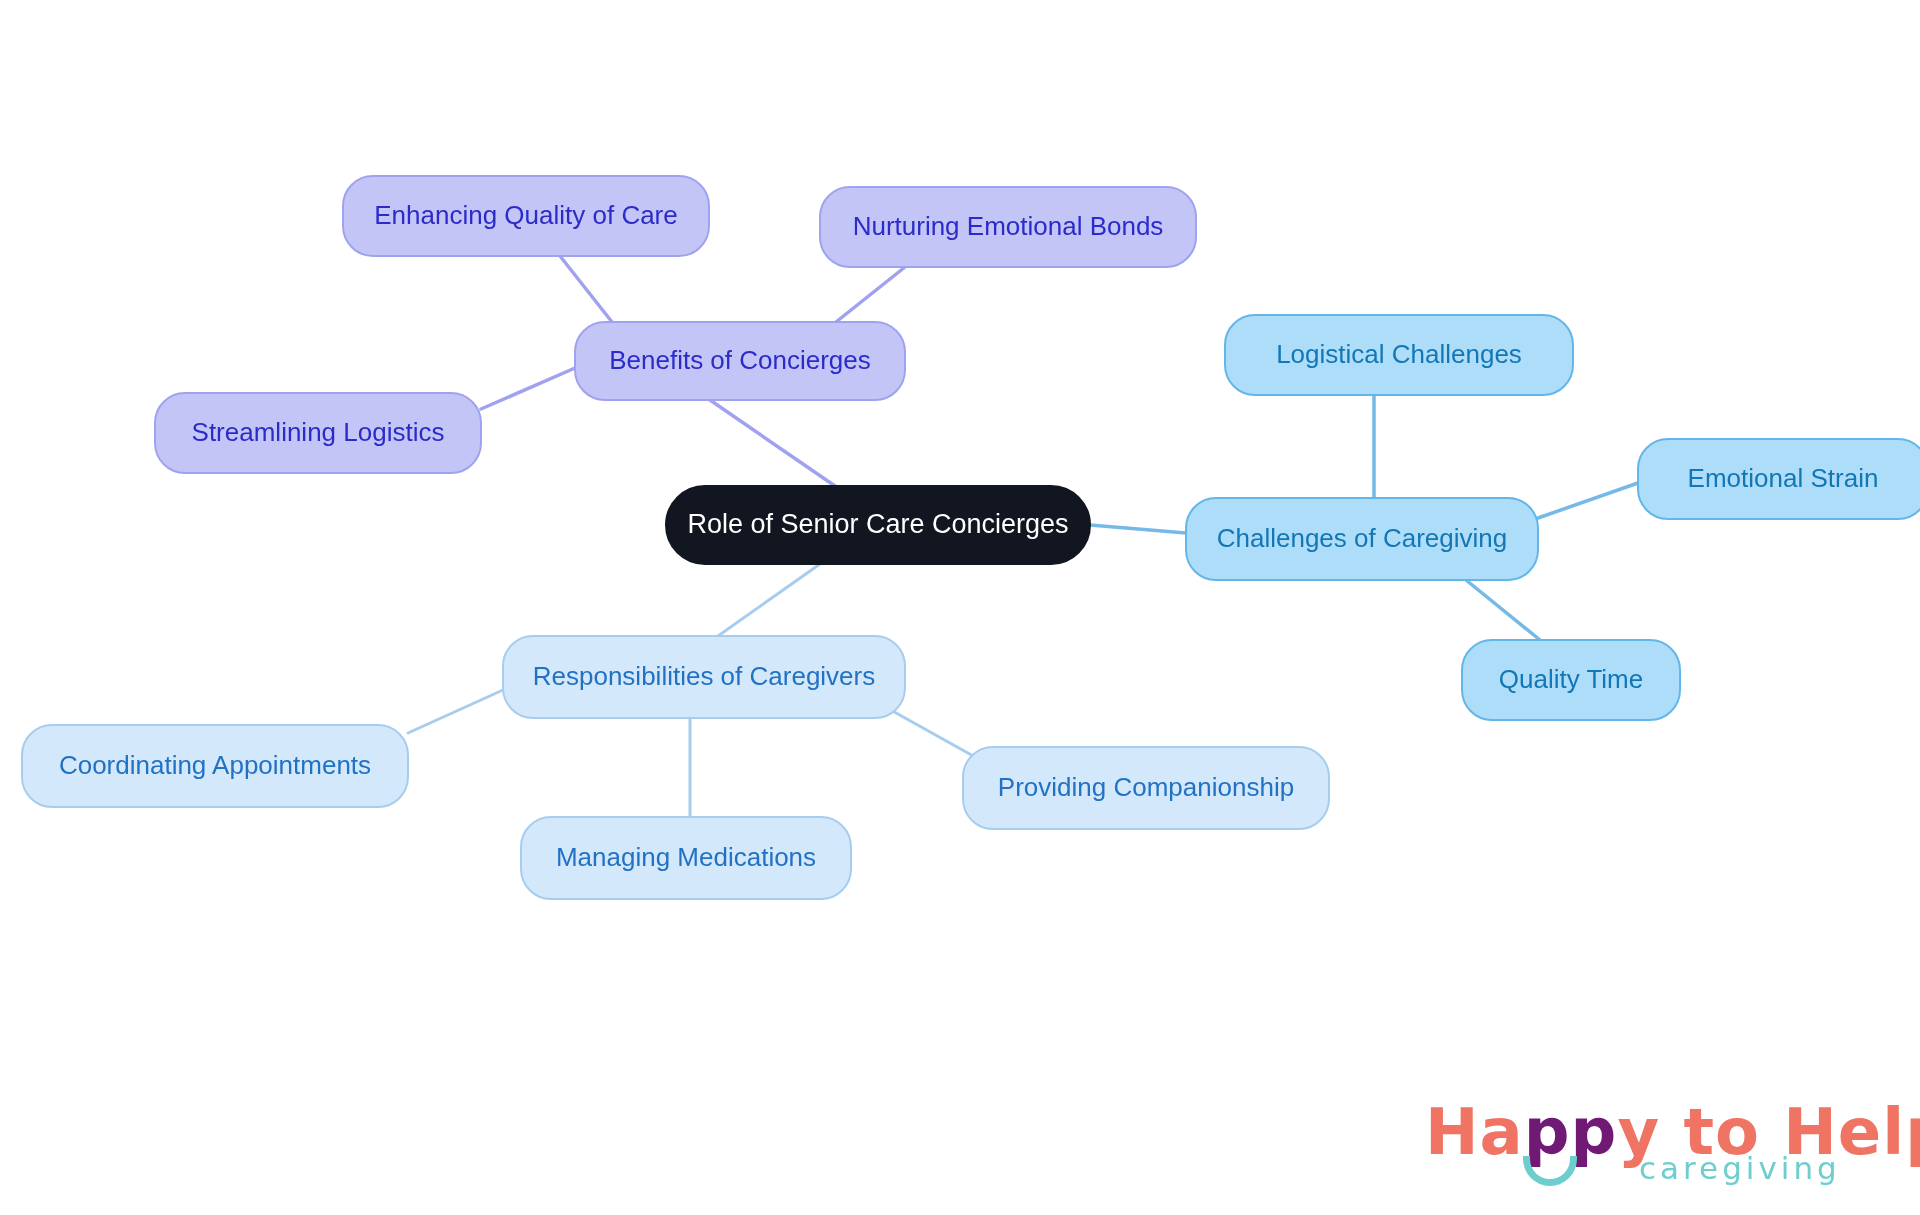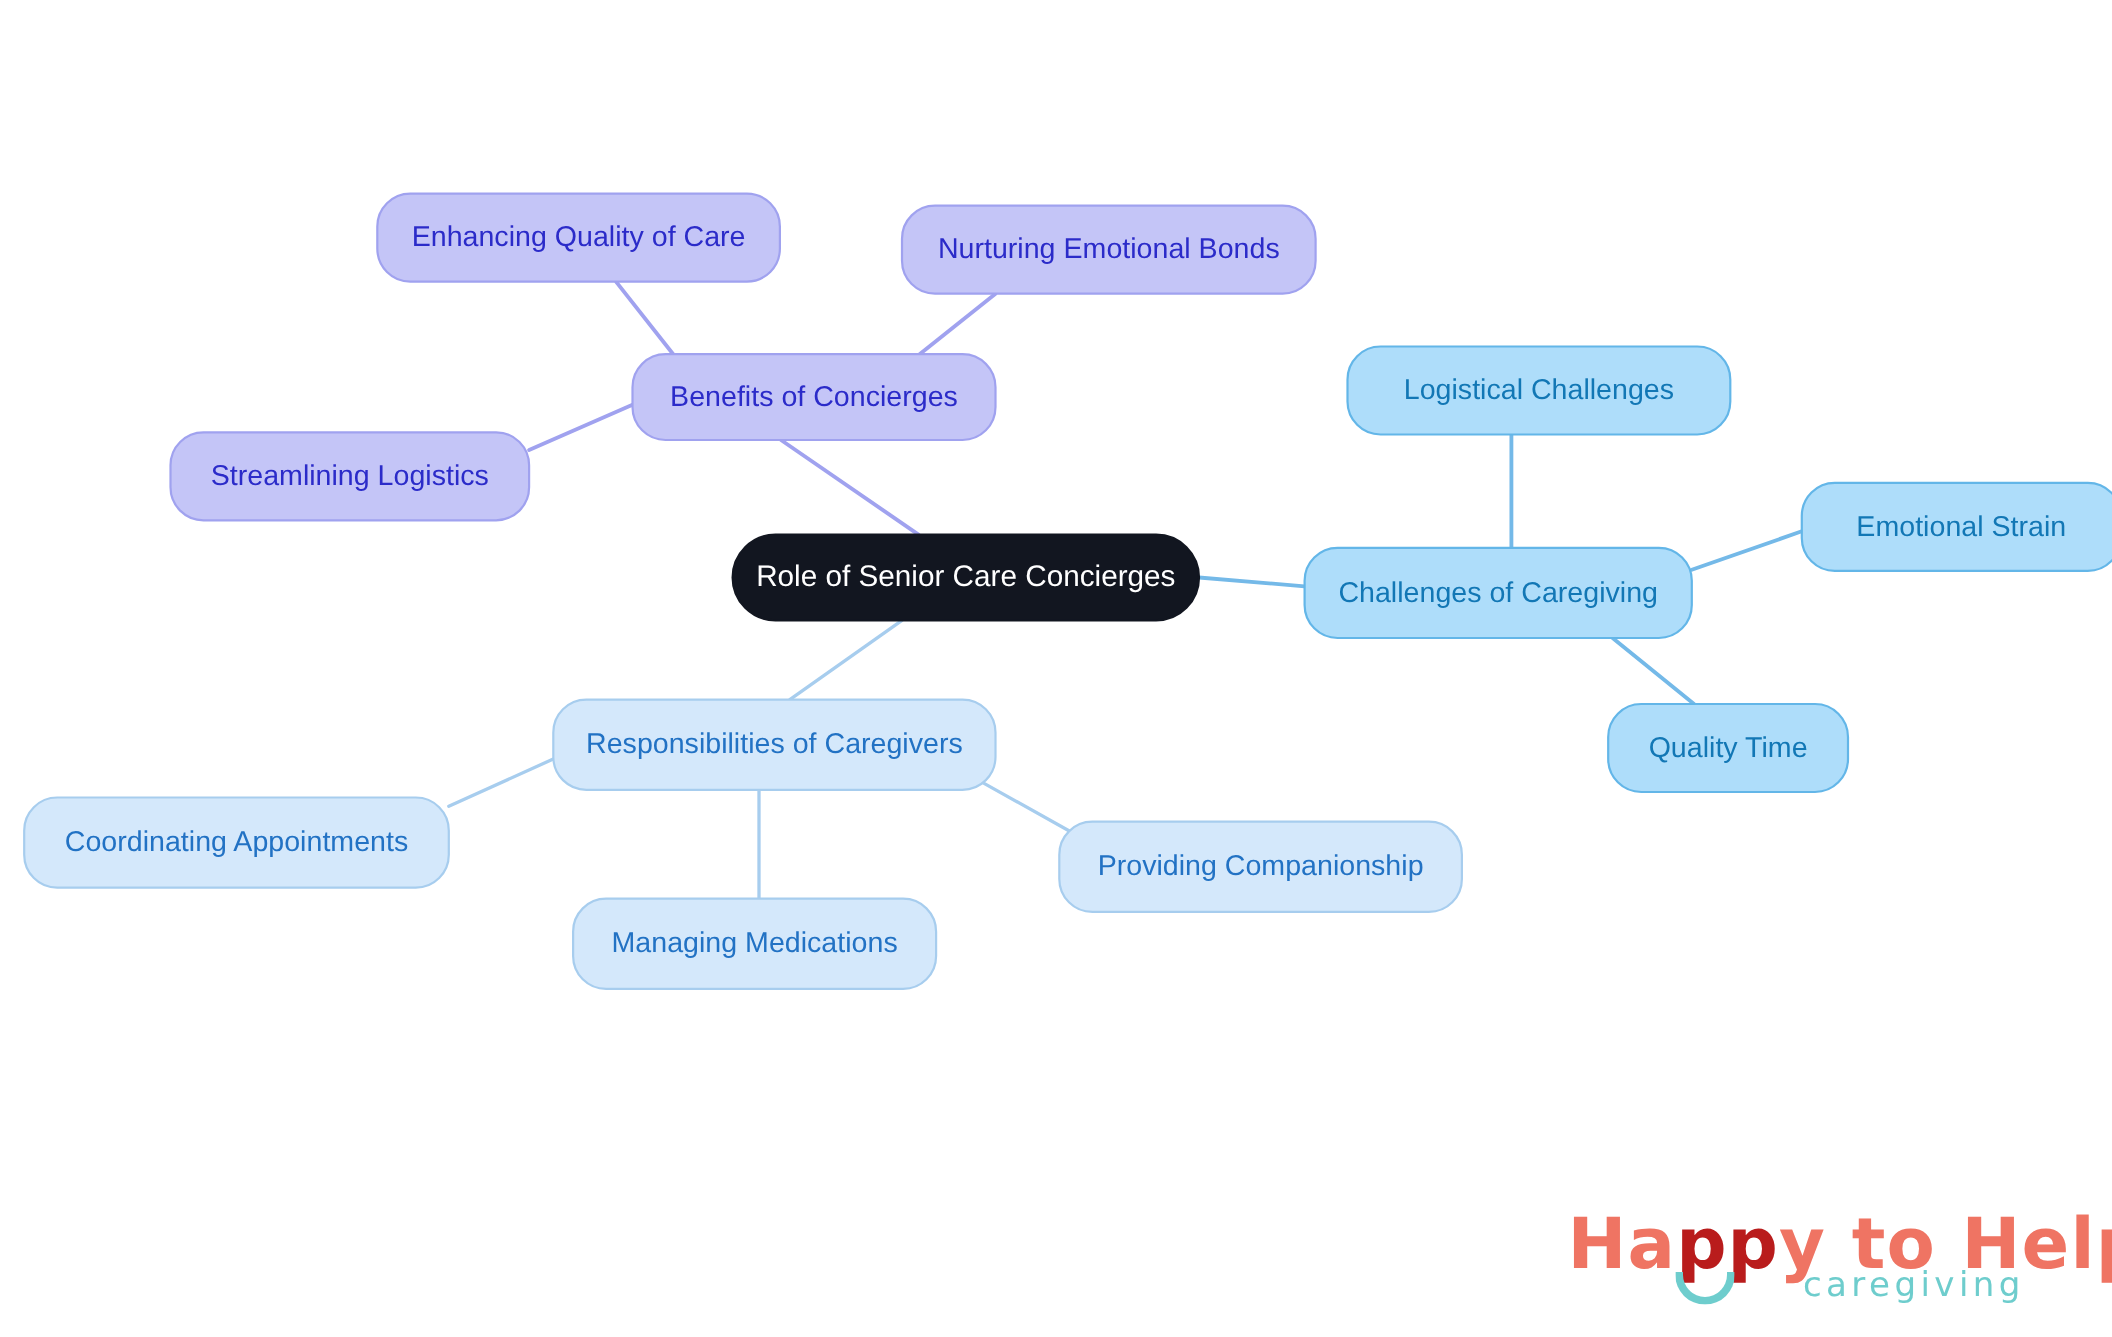--- a/index.html
+++ b/index.html
@@ -65,21 +65,21 @@
     top: 0;
     font-family: "DejaVu Sans", sans-serif;
     font-weight: bold;
     font-size: 64px;
     letter-spacing: 1px;
     line-height: 1;
     color: #ef7463;
     white-space: pre;
   }
   .logo-pp {
-    color: #b91c1c;
+    color: #701a75;
   }
   .logo-smile {
     position: absolute;
     left: 98px;
     top: 56px;
     width: 54px;
     height: 30px;
     border: 7px solid #6ecdcd;
     border-top: none;
     border-bottom-left-radius: 30px 30px;

